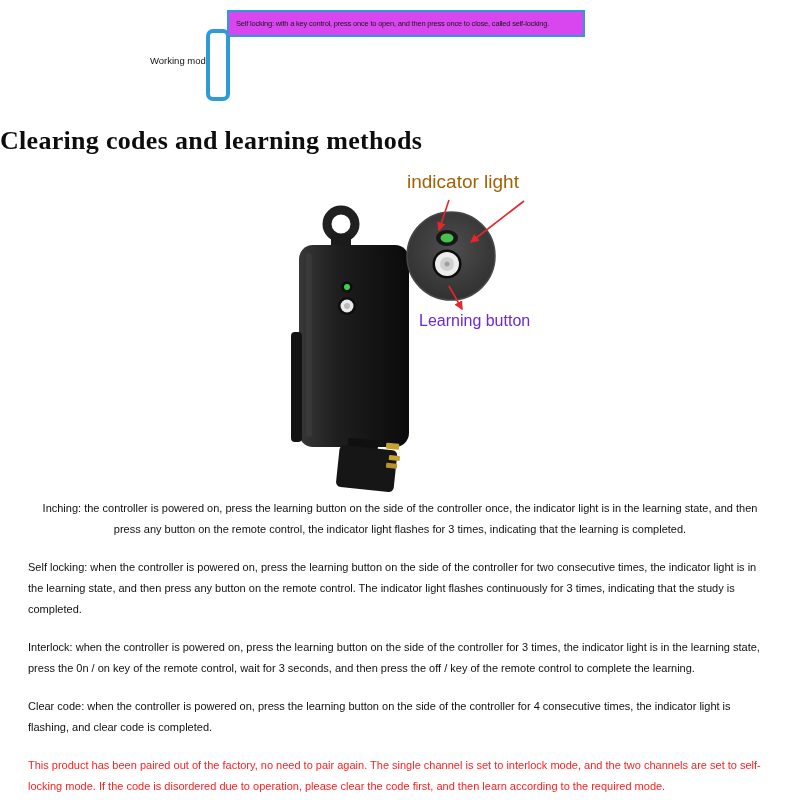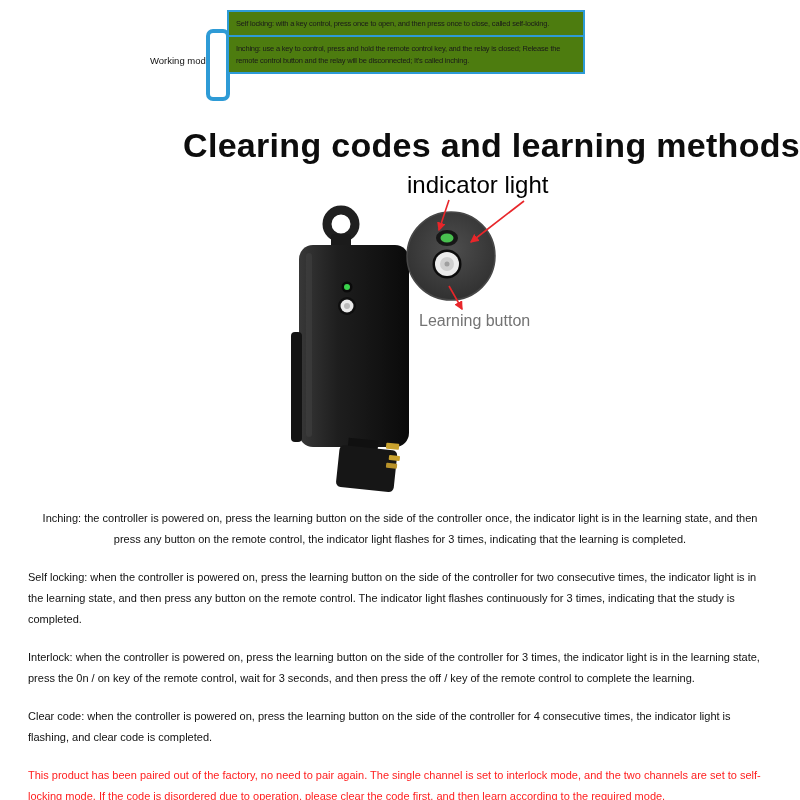--- a/index.html
+++ b/index.html
@@ -3,51 +3,50 @@
 <meta charset="utf-8">
 <style>
   html,body{margin:0;padding:0;background:#ffffff;}
   #page{position:relative;width:800px;height:800px;background:#ffffff;
         font-family:"Liberation Sans",sans-serif;overflow:hidden;margin:0 auto;color:#111;}
 
   
   .wm-label{position:absolute;left:150px;top:55px;font-size:9.5px;color:#111;white-space:nowrap;}
   .wm-bracket{position:absolute;left:206px;top:29px;width:16px;height:64px;
               border:4px solid var(--box-border,#2e9bd6);border-radius:7px;background:#fff;}
-  .wm-box{position:absolute;left:227px;top:10px;width:354px;background:#4d7c0f;
+  .wm-box{position:absolute;left:227px;top:10px;width:354px;background:#d946ef;
           border:2px solid var(--box-border,#2e9bd6);}
   .wm-row{padding:6px 7px;font-size:7.5px;letter-spacing:-0.2px;line-height:1.5;color:#1a1a1a;
           border-bottom:2px solid var(--box-border,#2e9bd6);}
   .wm-row:last-child{border-bottom:0;}
 
   
-  .title{position:absolute;left:0;top:126px;width:100%;text-align:right;
-         font-size:34px;font-weight:700;letter-spacing:0.3px;color:#0d0d0d;}
-  .indicator-label{position:absolute;left:407px;top:171px;font-size:24px;color:#000000;white-space:nowrap;}
-  .learning-label{position:absolute;left:419px;top:312px;font-size:16px;color:#737373;white-space:nowrap;}
+  .title{position:absolute;left:0;top:126px;width:100%;text-align:left;
+         font-size:26px;font-weight:700;letter-spacing:0.3px;color:#0d0d0d;font-family:Liberation Serif, serif;}
+  .indicator-label{position:absolute;left:407px;top:171px;font-size:19px;color:#a16207;white-space:nowrap;}
+  .learning-label{position:absolute;left:419px;top:312px;font-size:16px;color:#6d28d9;white-space:nowrap;}
 
   .device-svg{position:absolute;left:0;top:0;width:800px;height:800px;}
 
   
   .content{position:absolute;left:28px;top:492px;width:744px;
            font-size:11px;line-height:21px;color:#101010;}
-  .content p{margin:16px 0 17px 0;text-align:left;}
+  .content p{margin:6px 0 17px 0;text-align:left;}
   .content p.centered{text-align:center;}
   .notice{color:var(--notice-text,#ff2020);}
 </style>
 </head>
 <body>
 
 <div id="page">
 
   <div class="wm-label">Working mode</div>
   <div class="wm-bracket"></div>
   <div class="wm-box">
     <div class="wm-row">Self locking: with a key control, press once to open, and then press once to close, called self-locking.</div>
-    <div class="wm-row">Inching: use a key to control, press and hold the remote control key, and the relay is closed; Release the remote control button and the relay will be disconnected; It's called inching.</div>
   </div>
 
   <div class="title">Clearing codes and learning methods</div>
   <div class="indicator-label">indicator light</div>
   <div class="learning-label">Learning button</div>
 
   <svg class="device-svg" viewBox="0 0 800 800" aria-hidden="true">
     <defs>
       <linearGradient id="gBody" x1="0" y1="0" x2="1" y2="0">
         <stop offset="0" stop-color="#383838"></stop>

